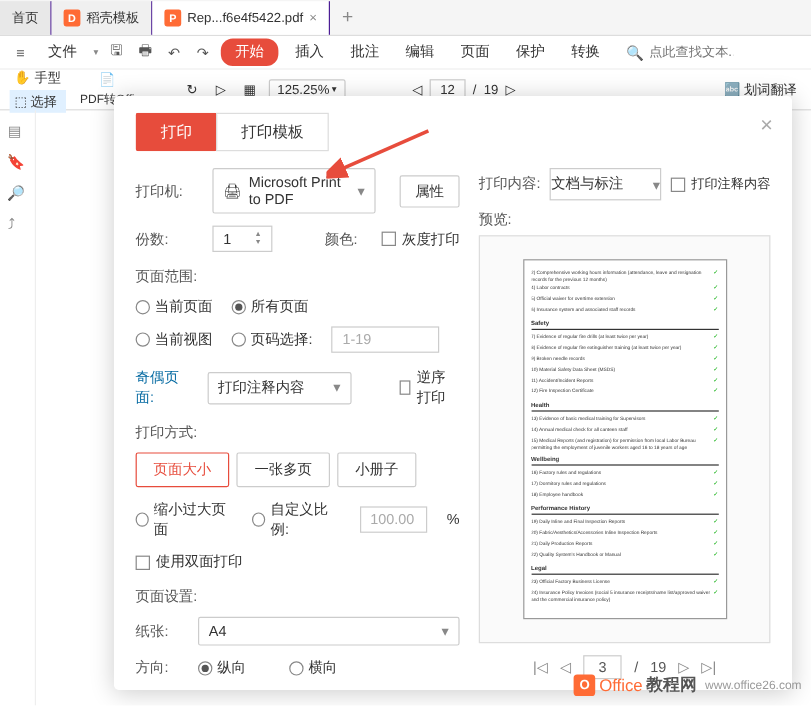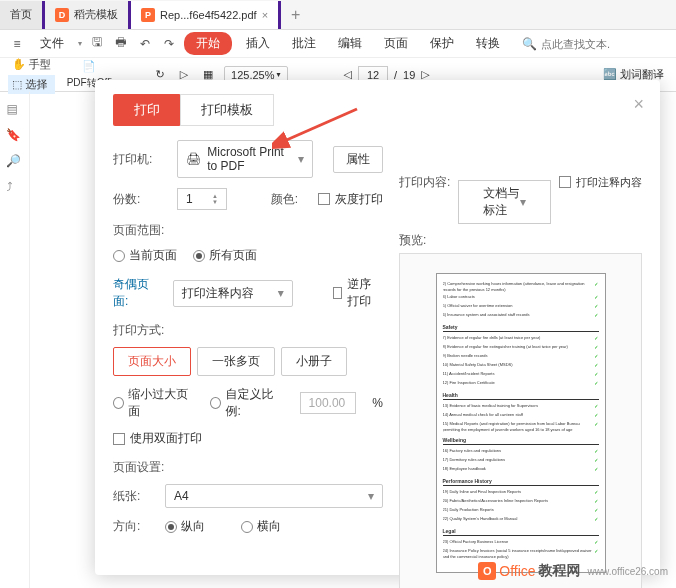--- a/index.html
+++ b/index.html
@@ -1,20 +1,20 @@
 <!DOCTYPE html>
 <html><head>
   <meta charset="utf-8">
   <style>
     * { margin: 0; padding: 0; box-sizing: border-box; }
     body { font-family: "Microsoft YaHei", sans-serif; font-size: 12px; color: #333; background: #fff; width: 676px; height: 588px; overflow: hidden; position: relative; }
     
     
     .tabs-bar { display: flex; height: 30px; background: #f5f5f5; border-bottom: 1px solid #ddd; align-items: center; }
-    .tab { height: 28px; padding: 0 10px; display: flex; align-items: center; gap: 5px; background: #f0f0f0; border-right: 3px solid #4c1d95; font-size: 11px; cursor: pointer; }
+    .tab { height: 28px; padding: 0 10px; display: flex; align-items: center; gap: 5px; background: #f0f0f0; border-right: 1px solid #4c1d95; font-size: 11px; cursor: pointer; }
     .tab.home { background: #e8e8e8; }
     .tab .close-x { color: #888; }
     .tab-d { display: inline-block; width: 14px; height: 14px; background: #ff6b35; border-radius: 2px; color: #fff; font-size: 9px; text-align: center; line-height: 14px; font-weight: bold; }
     .tab-add { padding: 0 10px; font-size: 16px; color: #888; }
     
     
     .menu-bar { display: flex; height: 28px; align-items: center; padding: 0 8px; gap: 6px; border-bottom: 1px solid #eee; font-size: 12px; }
     .menu-item { padding: 4px 8px; cursor: pointer; }
     .menu-item.active { background: #e74c3c; color: #fff; border-radius: 10px; padding: 3px 12px; }
     .menu-icon { width: 18px; height: 18px; display: flex; align-items: center; justify-content: center; color: #555; }
@@ -66,21 +66,21 @@
     .seg-btn { border: 1px solid #ccc; padding: 5px 14px; border-radius: 2px; cursor: pointer; font-size: 12px; }
     .seg-btn.active { border-color: #e74c3c; color: #e74c3c; }
     
     .checkbox-opt { display: flex; align-items: center; gap: 5px; cursor: pointer; }
     .checkbox-sq { width: 12px; height: 12px; border: 1px solid #888; }
     
     .scale-input { border: 1px solid #ccc; padding: 3px 8px; width: 60px; color: #aaa; }
     
     
     .right-top { display: flex; align-items: center; gap: 8px; margin-bottom: 8px; }
-    .right-select { flex: 1; border: 1px solid #ccc; padding: 4px 24px; display: flex; align-items: center; margin-top: 40px; }
+    .right-select { flex: 1; border: 1px solid #ccc; padding: 4px 0; display: flex; align-items: center; }
     .right-select .chevron { margin-left: auto; color: #888; }
     
     .preview-box { width: 100%; height: 340px; border: 1px solid #ddd; background: #fafafa; position: relative; display: flex; align-items: center; justify-content: center; overflow: hidden; }
     .preview-page { width: 170px; height: 300px; background: #fff; border: 1px solid #999; font-size: 4px; padding: 6px; line-height: 1.4; position: relative; }
     .preview-section { margin-bottom: 4px; }
     .preview-section-title { font-weight: bold; border-bottom: 1px solid #333; margin-bottom: 2px; font-size: 5px; }
     .preview-item { display: flex; justify-content: space-between; padding: 1px 0; }
     .preview-check { color: #0a0; font-size: 5px; }
     
     .preview-nav { display: flex; align-items: center; justify-content: center; gap: 10px; margin-top: 10px; font-size: 12px; color: #555; }
@@ -231,20 +231,31 @@
       <div class="radio-row">
         <div class="radio-opt">
           <div class="radio-circle"></div>
           <span>当前页面</span>
         </div>
         <div class="radio-opt">
           <div class="radio-circle checked"></div>
           <span>所有页面</span>
         </div>
       </div>
+      <div class="radio-row">
+        <div class="radio-opt">
+          <div class="radio-circle"></div>
+          <span>当前视图</span>
+        </div>
+        <div class="radio-opt">
+          <div class="radio-circle"></div>
+          <span>页码选择:</span>
+        </div>
+        <div class="range-input">1-19</div>
+      </div>
 
       <div class="form-row" style="margin-top:12px;">
         <span style="color:#0369a1;">奇偶页面:</span>
         <div class="form-select" style="width:120px;flex:none;">
           <span>打印注释内容</span>
           <span class="chevron">▾</span>
         </div>
         <div class="spacer"></div>
         <div class="checkbox-opt">
           <div class="checkbox-sq"></div>

